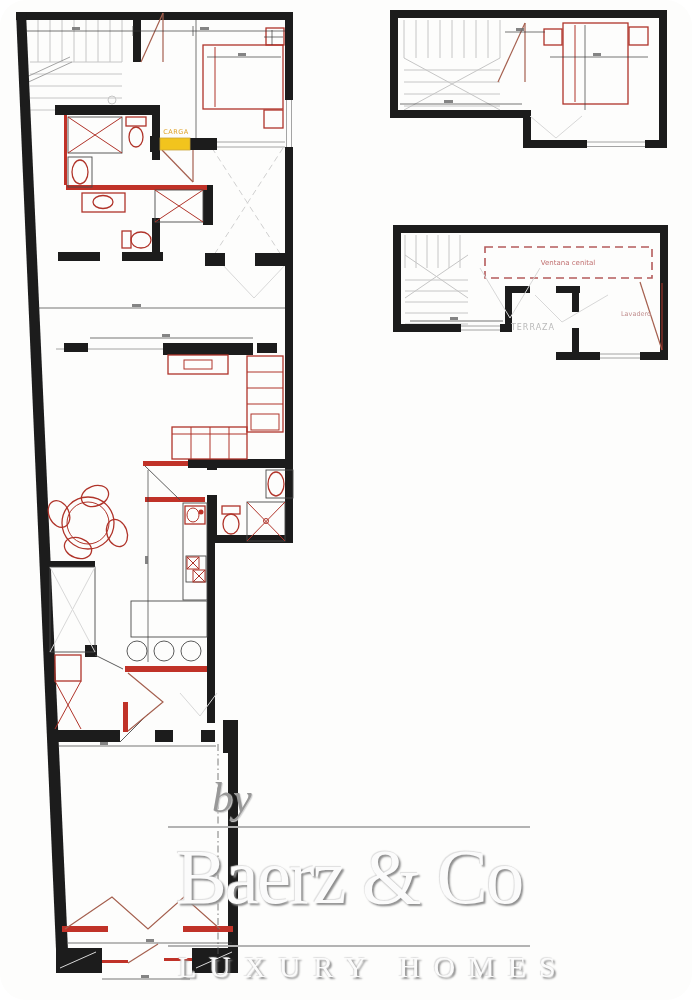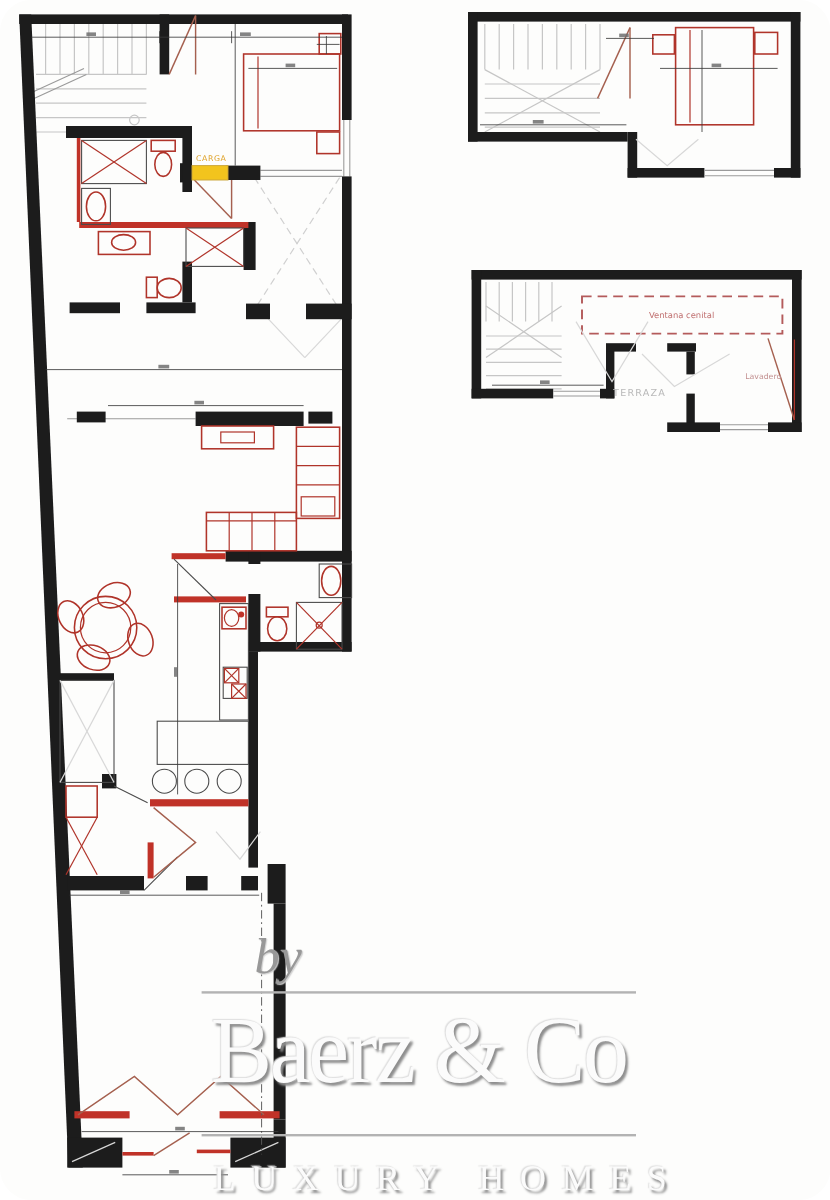--- a/index.html
+++ b/index.html
@@ -26,21 +26,21 @@
   
   .wm{position:absolute;left:168px;top:728px;width:362px;height:240px;pointer-events:none;margin-top:48px;}
   .wm-by{position:absolute;left:44px;top:-2px;font:italic 42px "Liberation Serif",serif;
          color:#989898;text-shadow:1px 1px 1px #cfcfcf;}
   .wm-line{position:absolute;left:0;width:362px;height:0;border-top:2px solid #b3b3b3;}
   .wm-l1{top:50px;} .wm-l2{top:169px;} .wm-l3{top:231px;}
   .wm-brand{position:absolute;left:0;top:56px;width:362px;text-align:center;
             font:79px "Liberation Serif",serif;color:#fbfbfb;letter-spacing:-2px;
             text-shadow:2px 2px 2px #8e8e8e,-1px -1px 1px #dedede;white-space:nowrap;
             transform:scaleX(0.97);transform-origin:center;}
-  .wm-tag{position:absolute;left:0;top:190px;width:362px;text-align:center;
+  .wm-tag{position:absolute;left:0;top:174px;width:362px;text-align:center;
           font:30px "Liberation Serif",serif;color:#fbfbfb;letter-spacing:13px;
           padding-left:10px;box-sizing:border-box;
           text-shadow:2px 2px 2px #909090,-1px -1px 1px #dedede;white-space:nowrap;}
 </style>
 </head>
 <body>
 
 <div id="stage">
 <svg width="692" height="1000" viewBox="0 0 692 1000">
 

